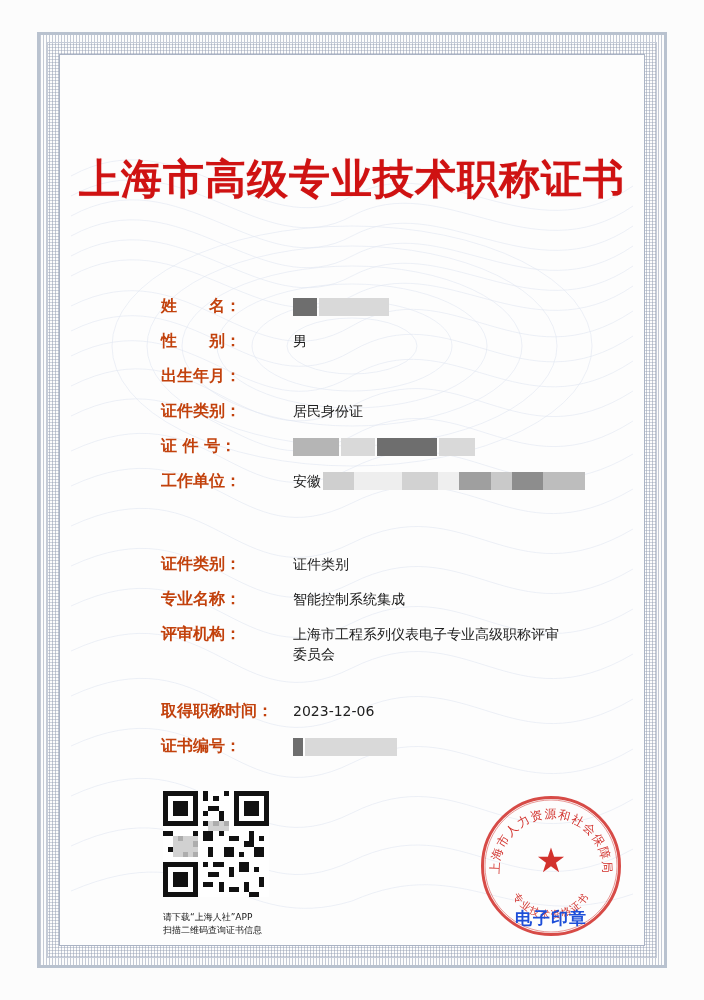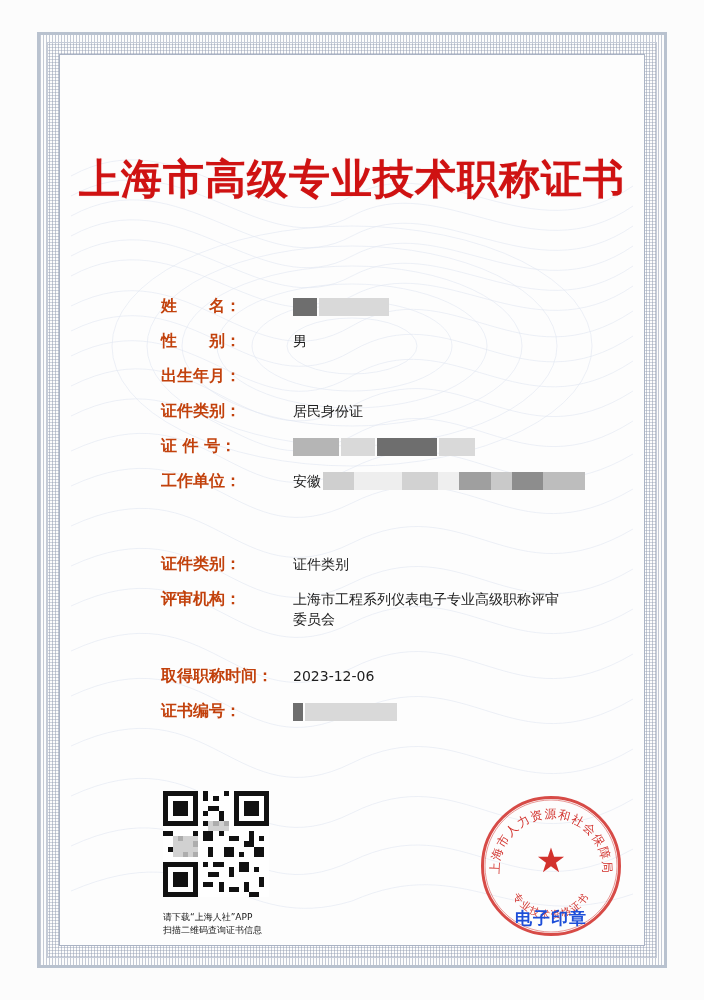--- a/index.html
+++ b/index.html
@@ -298,20 +298,24 @@
         </div>
 
         <div class="gap"></div>
         <div class="gap"></div>
 
         <div class="row">
           <div class="label">证件类别：</div>
           <div class="value">证件类别</div>
         </div>
 
+        <div class="row">
+          <div class="label">专业名称：</div>
+          <div class="value">智能控制系统集成</div>
+        </div>
 
         <div class="row">
           <div class="label">评审机构：</div>
           <div class="value">
             <span>上海市工程系列仪表电子专业高级职称评审</span>
             <span class="line2">委员会</span>
           </div>
         </div>
 
         <div class="gap"></div>

